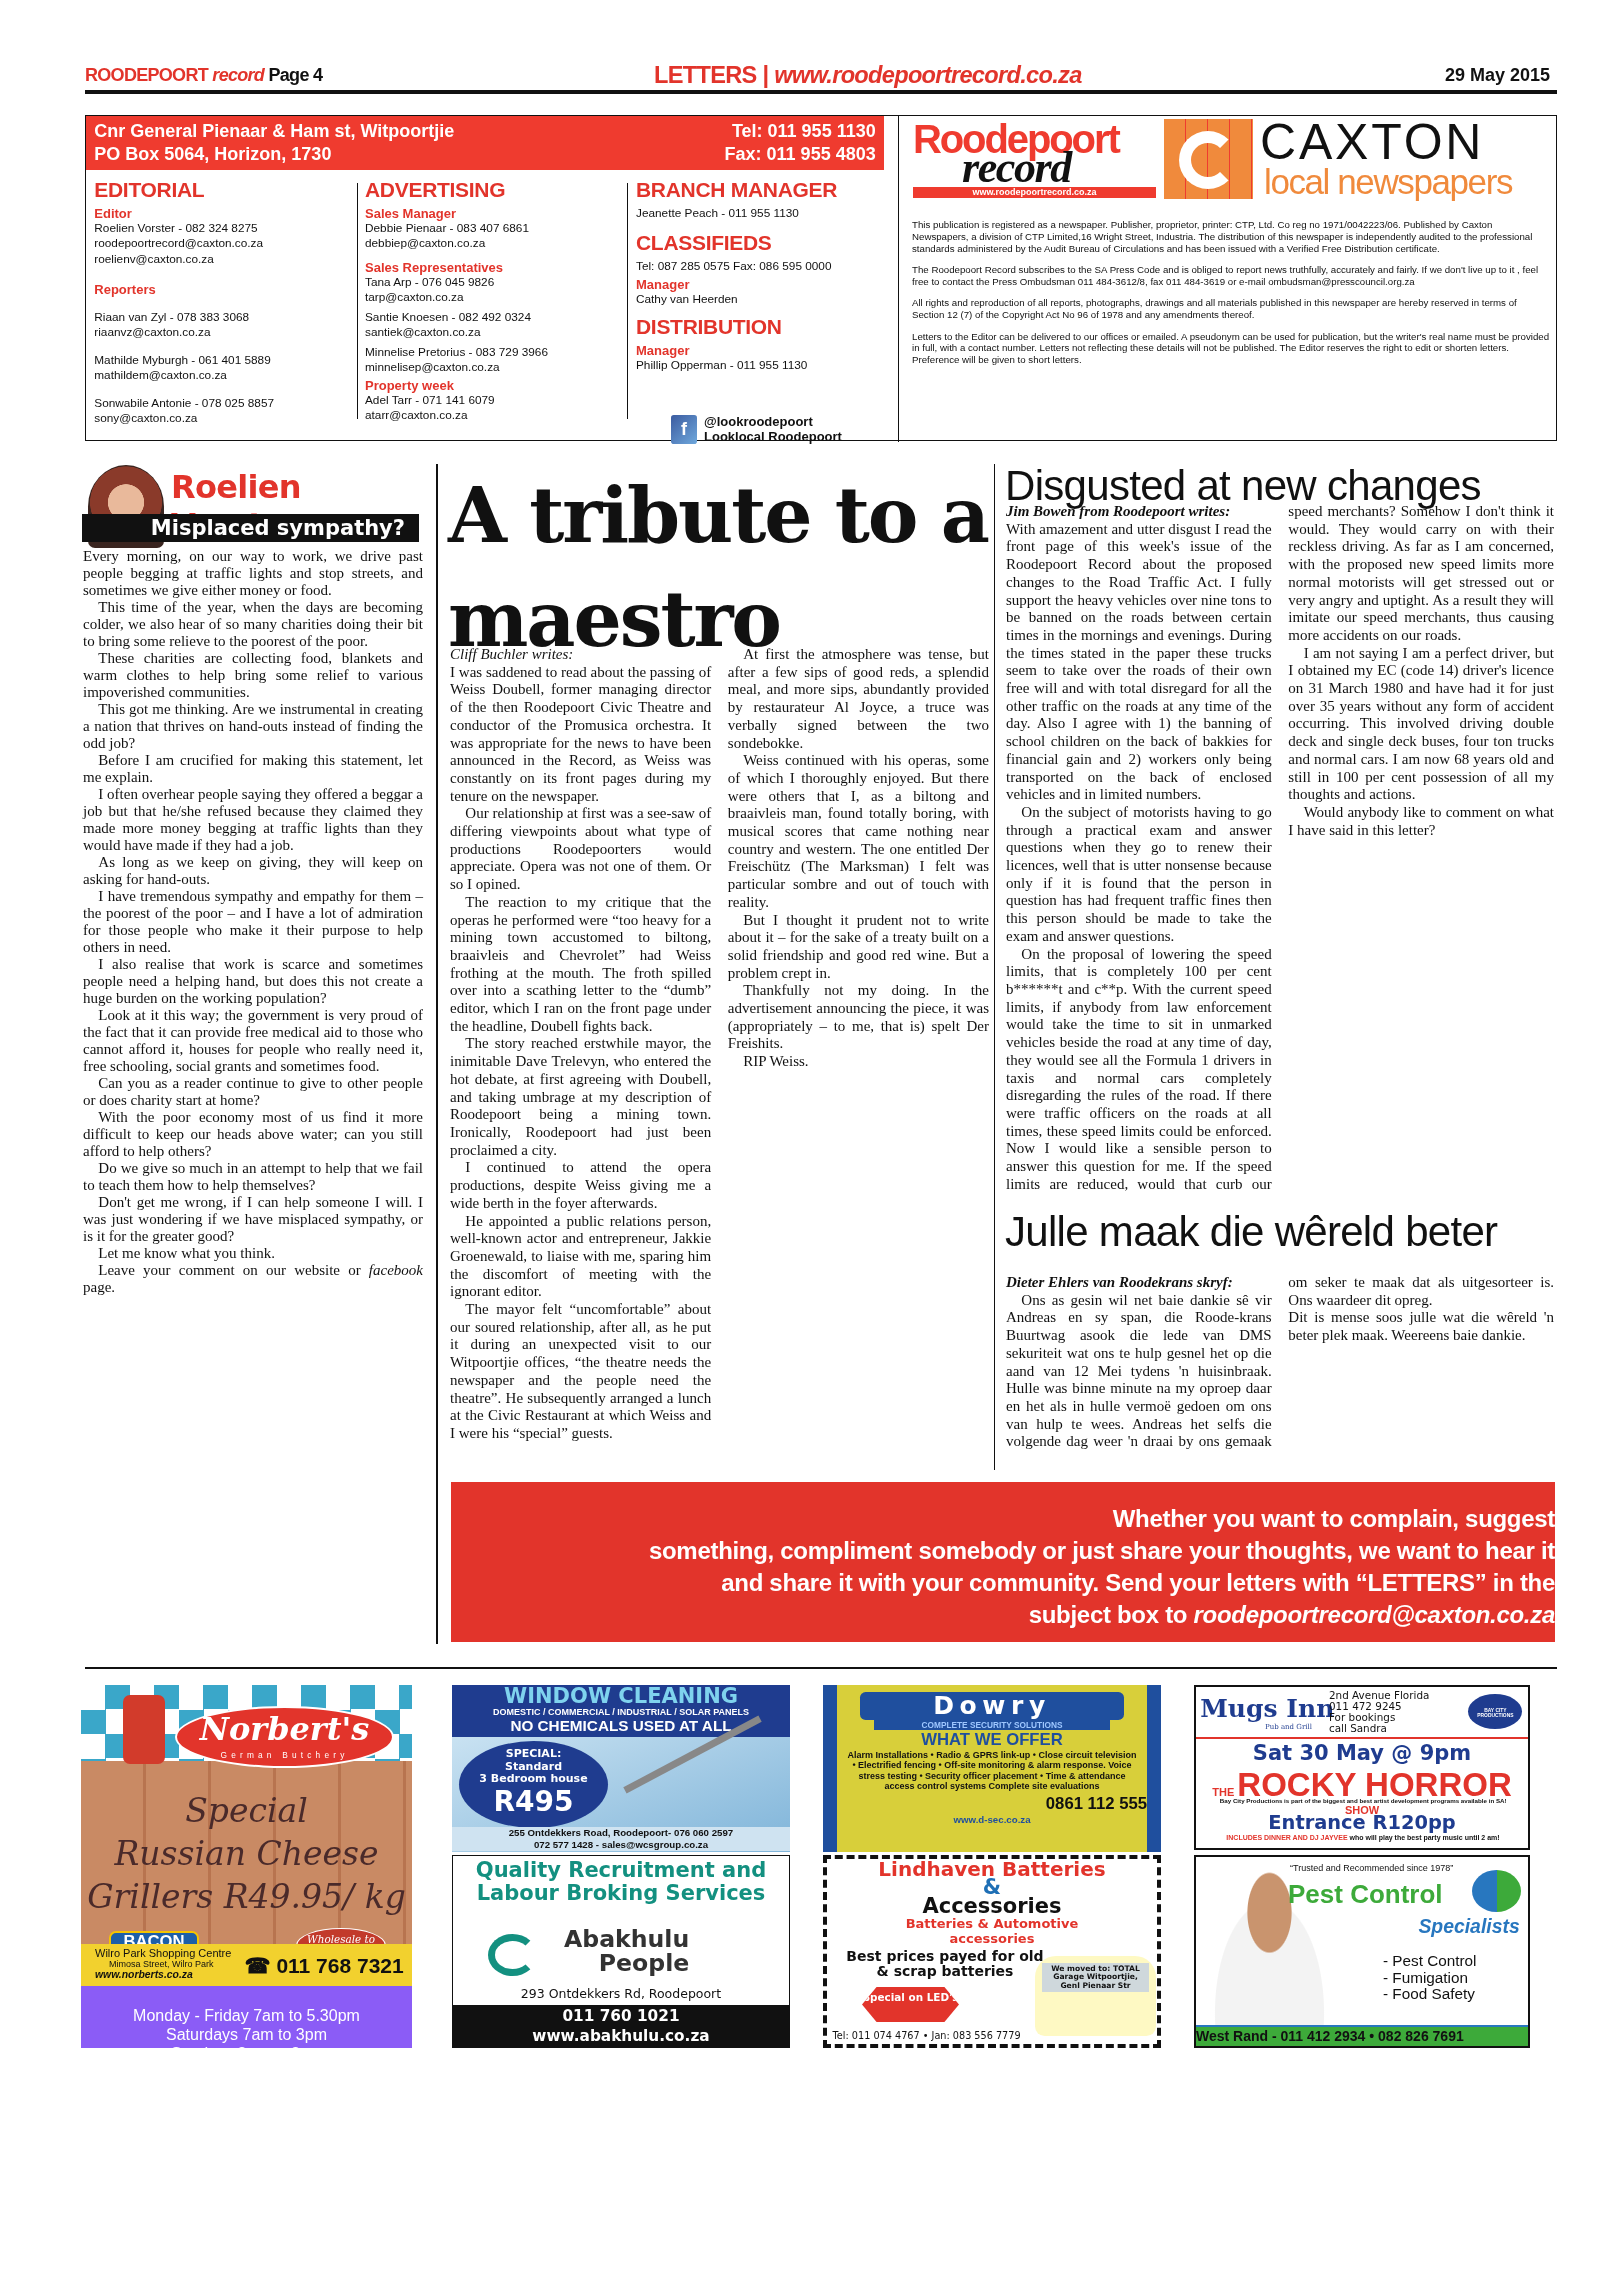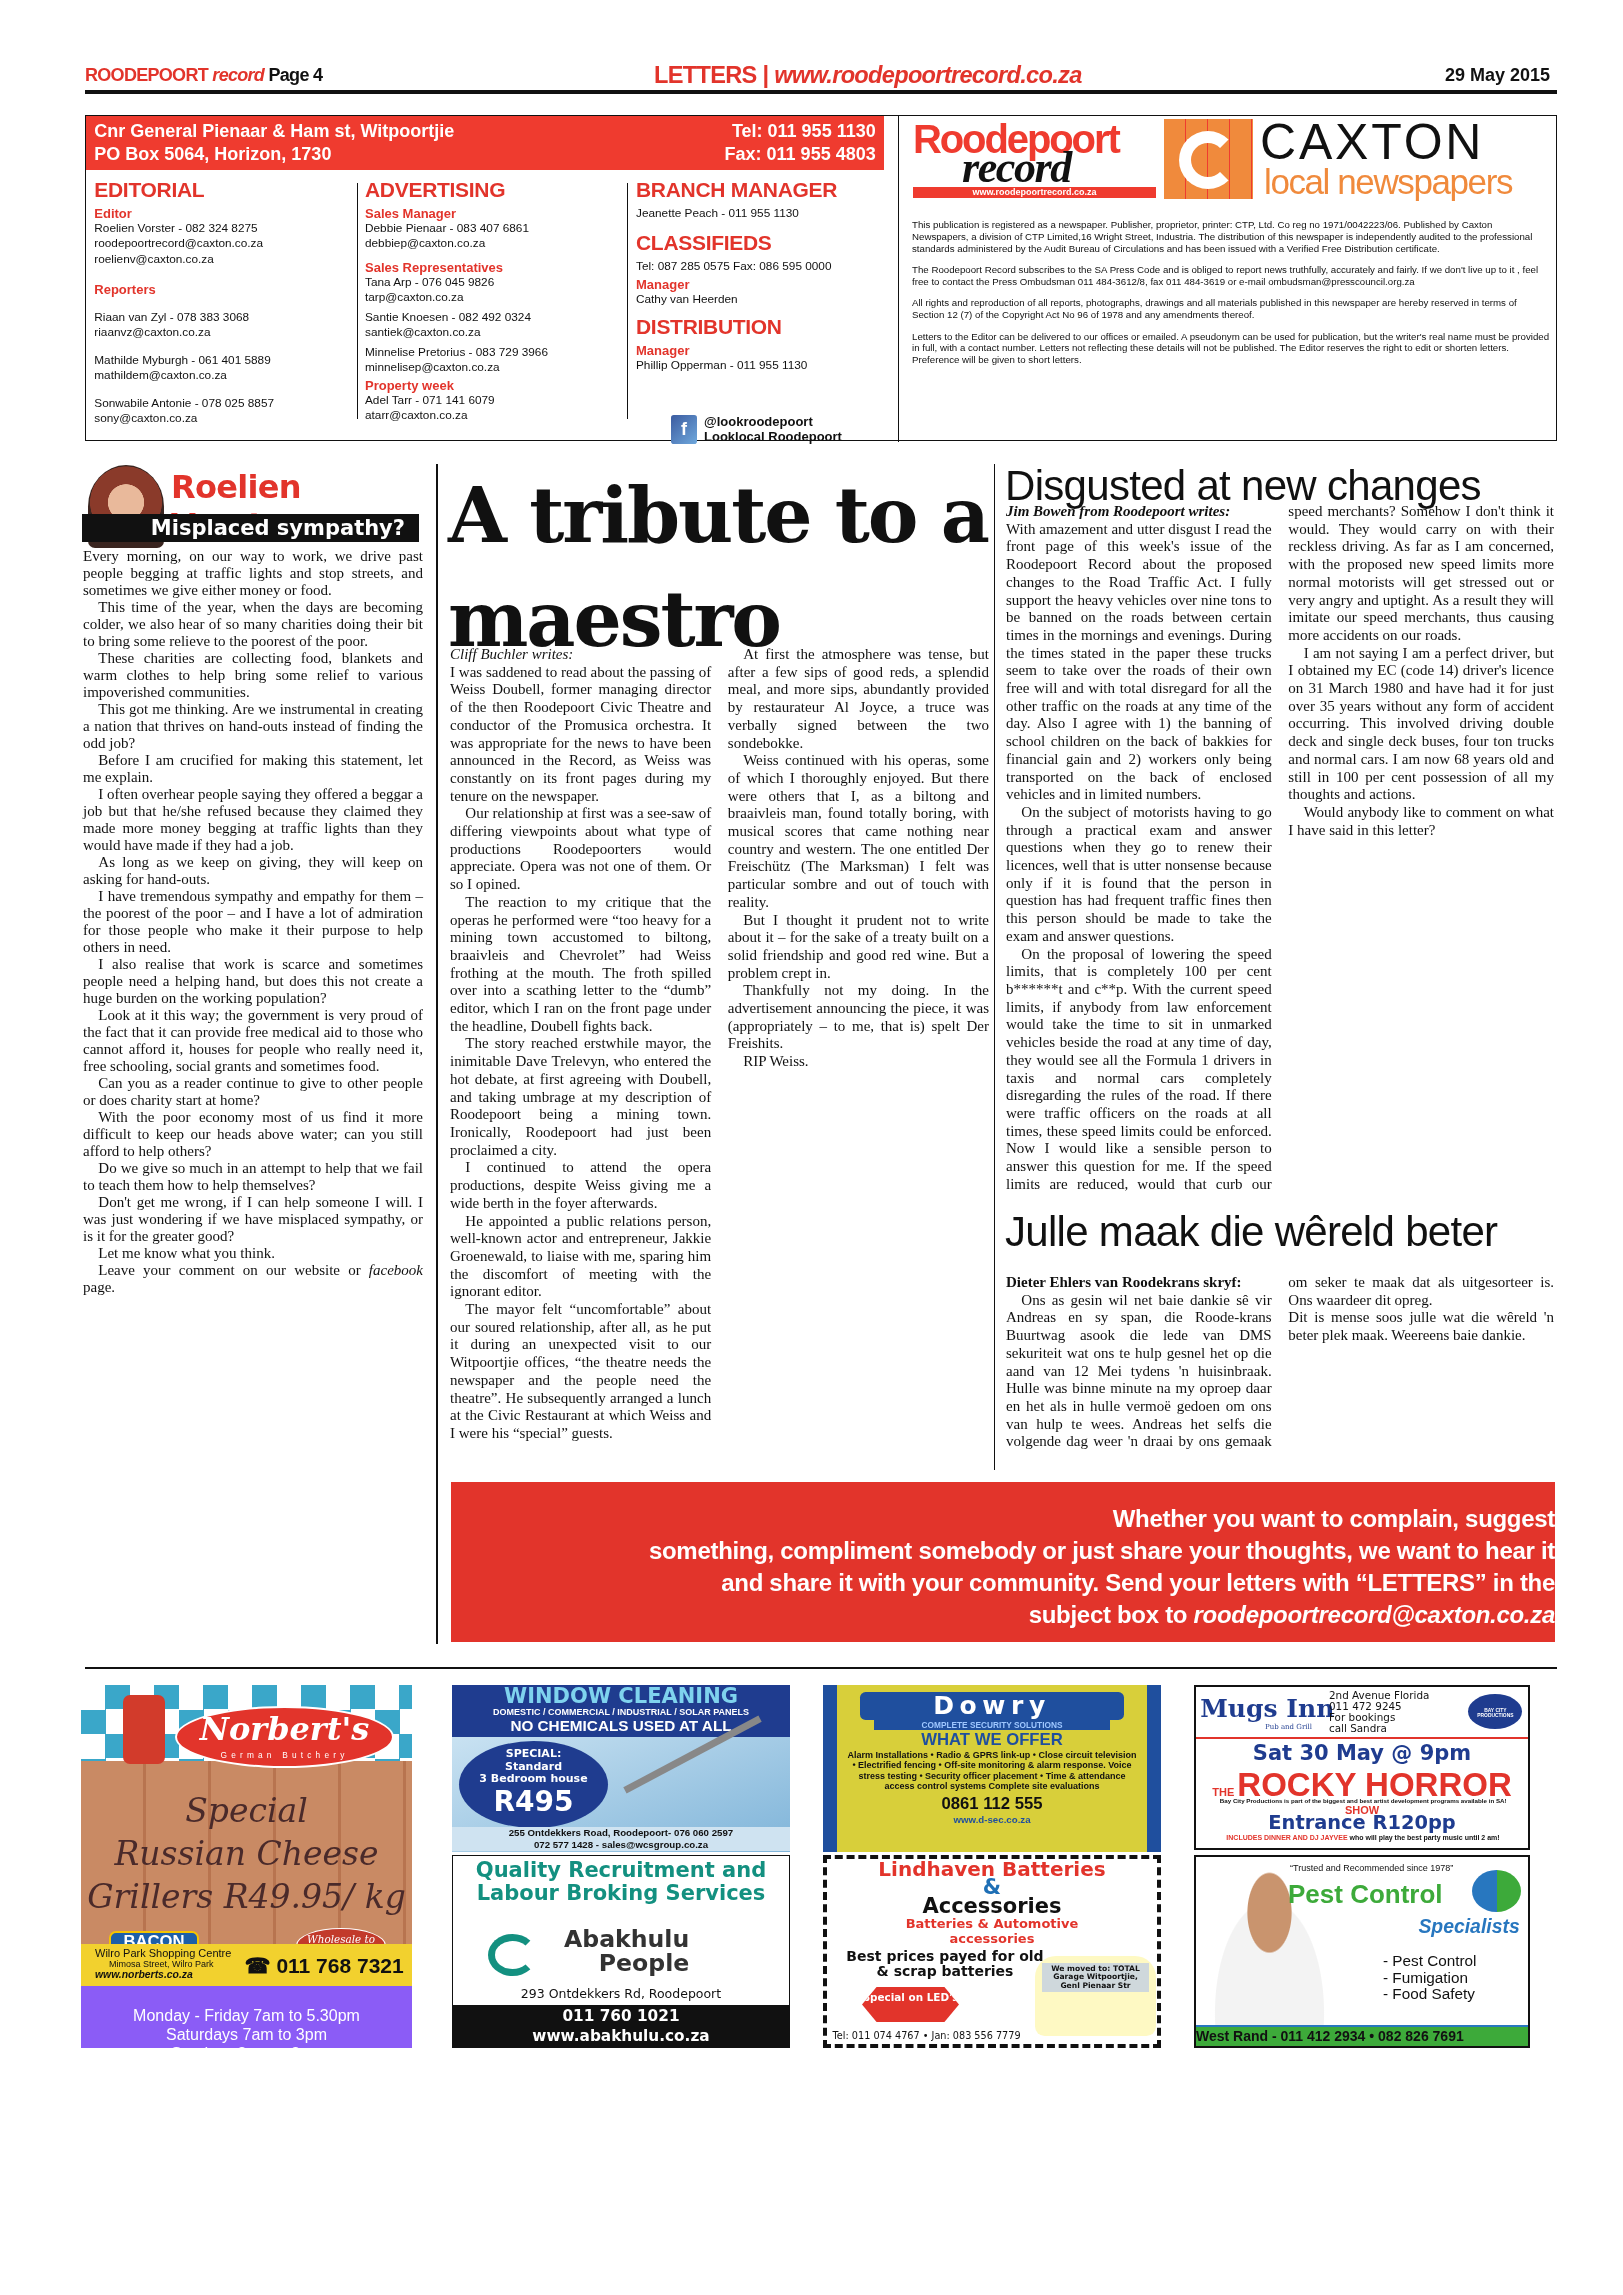--- a/index.html
+++ b/index.html
@@ -203,21 +203,21 @@
   <p class="noi" style="font-style:italic;font-weight:bold">Jim Bowen from Roodepoort writes:</p>
   <p class="noi">With amazement and utter disgust I read the front page of this week's issue of the Roodepoort Record about the proposed changes to the Road Traffic Act. I fully support the heavy vehicles over nine tons to be banned on the roads between certain times in the mornings and evenings. During the times stated in the paper these trucks seem to take over the roads of their own free will and with total disregard for all the other traffic on the roads at any time of the day. Also I agree with 1) the banning of school children on the back of bakkies for financial gain and 2) workers only being transported on the back of enclosed vehicles and in limited numbers.</p>
   <p>On the subject of motorists having to go through a practical exam and answer questions when they go to renew their licences, well that is utter nonsense because only if it is found that the person in question has had frequent traffic fines then this person should be made to take the exam and answer questions.</p>
   <p>On the proposal of lowering the speed limits, that is completely 100 per cent b******t and c**p. With the current speed limits, if anybody from law enforcement would take the time to sit in unmarked vehicles beside the road at any time of day, they would see all the Formula 1 drivers in taxis and normal cars completely disregarding the rules of the road. If there were traffic officers on the roads at all times, these speed limits could be enforced. Now I would like a sensible person to answer this question for me. If the speed limits are reduced, would that curb our speed merchants? Somehow I don't think it would. They would carry on with their reckless driving. As far as I am concerned, with the proposed new speed limits more normal motorists will get stressed out or very angry and uptight. As a result they will imitate our speed merchants, thus causing more accidents on our roads.</p>
   <p>I am not saying I am a perfect driver, but I obtained my EC (code 14) driver's licence on 31 March 1980 and have had it for just over 35 years without any form of accident occurring. This involved driving double deck and single deck buses, four ton trucks and normal cars. I am now 68 years old and still in 100 per cent possession of all my thoughts and actions.</p>
   <p>Would anybody like to comment on what I have said in this letter?</p>
 </div>
 
 <div class="abs ttl3">Julle maak die wêreld beter</div>
 <div class="abs body col2" style="left:1006px;top:1274px;width:548px;height:194px;column-fill:auto">
-  <p class="noi" style="font-weight:bold">Dieter Ehlers van Roodekrans skryf:</p>
+  <p class="noi" style="font-style:italic;font-weight:bold">Dieter Ehlers van Roodekrans skryf:</p>
   <p>Ons as gesin wil net baie dankie sê vir Andreas en sy span, die Roode-krans Buurtwag asook die lede van DMS sekuriteit wat ons te hulp gesnel het op die aand van 12 Mei tydens 'n huisinbraak. Hulle was binne minute na my oproep daar en het als in hulle vermoë gedoen om ons van hulp te wees. Andreas het selfs die volgende dag weer 'n draai by ons gemaak om seker te maak dat als uitgesorteer is. Ons waardeer dit opreg.</p>
   <p class="noi">Dit is mense soos julle wat die wêreld 'n beter plek maak. Weereens baie dankie.</p>
 </div>
 
 <div class="abs banner">
   <div>Whether you want to complain, suggest</div>
   <div>something, compliment somebody or just share your thoughts, we want to hear it</div>
   <div>and share it with your  community. Send your letters with “LETTERS” in the</div>
   <div><span>subject box to </span><i>roodepoortrecord@caxton.co.za</i></div>
 </div>
@@ -287,21 +287,21 @@
     <div>011 760 1021</div>
     <div>www.abakhulu.co.za</div>
   </div>
 </div>
 
 <div class="ad" style="left:823px;top:1685px;width:338px;height:167px;background:#d8cf3a;border-left:14px solid #1f4f9e;border-right:14px solid #1f4f9e">
   <div style="margin:7px auto 0;width:264px;height:28px;background:#1f4f9e;border-radius:5.6px;text-align:center;color:#fff;font:bold 25px 'DejaVu Sans',sans-serif;letter-spacing:5.6px;line-height:28px">Dowry</div>
   <div style="margin:0 auto;width:236px;background:#1f4f9e;color:#9ec7ff;font:bold 8.3px 'Liberation Sans',sans-serif;text-align:center">COMPLETE SECURITY SOLUTIONS</div>
   <div style="text-align:center;color:#1f4f9e;font:bold 16.7px 'Liberation Sans',sans-serif">WHAT WE OFFER</div>
   <div style="text-align:center;font:bold 9px 'Liberation Sans',sans-serif;line-height:10.4px;padding:0 8.3px">Alarm Installations • Radio &amp; GPRS link-up • Close circuit television • Electrified fencing • Off-site monitoring &amp; alarm response. Voice stress testing • Security officer placement • Time &amp; attendance access control systems Complete site evaluations</div>
-  <div style="text-align:center;font:bold 16.7px 'Liberation Sans',sans-serif;margin-top:2.8px">0861 112 555</div>
+  <div style="text-align:right;font:bold 16.7px 'Liberation Sans',sans-serif;margin-top:2.8px">0861 112 555</div>
   <div style="text-align:center;color:#1f4f9e;font:bold 9.7px 'Liberation Sans',sans-serif">www.d-sec.co.za</div>
 </div>
 
 <div class="ad" style="left:823px;top:1855px;width:338px;height:193px;border:4.2px dashed #111;background:#fff">
   <div style="text-align:center;color:#e2342b;font:bold 20px 'DejaVu Sans',sans-serif;line-height:21px">Lindhaven Batteries</div>
   <div style="text-align:center;color:#1f6fb5;font:bold 21px 'DejaVu Sans',sans-serif;line-height:15.3px">&amp;</div>
   <div style="text-align:center;font:bold 21px 'DejaVu Sans',sans-serif;line-height:22px">Accessories</div>
   <div style="text-align:center;color:#e2342b;font:bold 13px 'DejaVu Sans',sans-serif;line-height:14.6px;padding:0 42px">Batteries &amp; Automotive accessories</div>
   <div style="position:absolute;left:14px;top:90px;width:208px;font:bold 14px 'DejaVu Sans',sans-serif;line-height:15.3px;text-align:center">Best prices payed for old &amp; scrap batteries</div>
   <div style="position:absolute;left:35px;top:128px;width:97px;height:35px;background:#e2342b;color:#fff;font:bold 10.4px 'DejaVu Sans',sans-serif;text-align:center;padding-top:4.2px;clip-path:polygon(0 50%,15% 0,85% 0,100% 50%,85% 100%,15% 100%)">Special on LED's</div>

